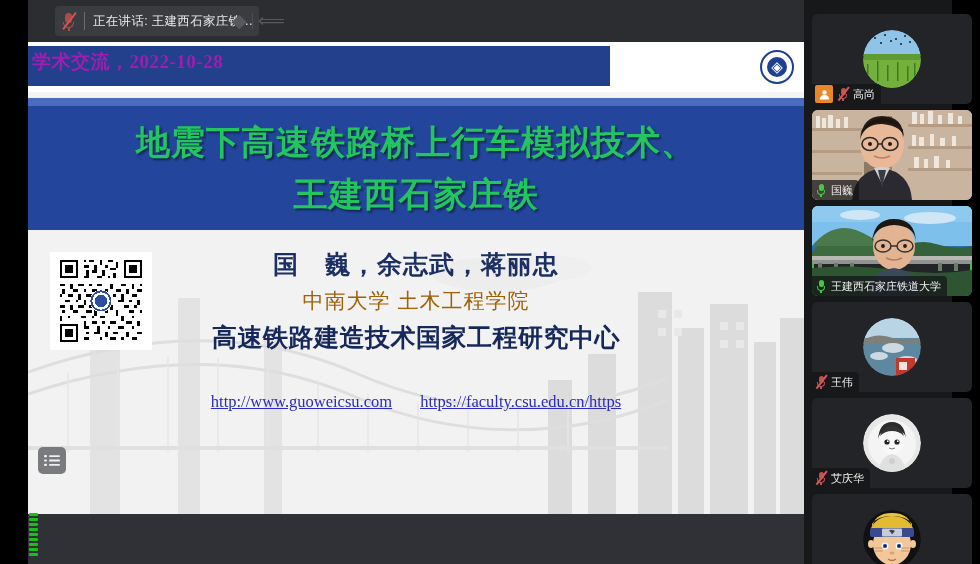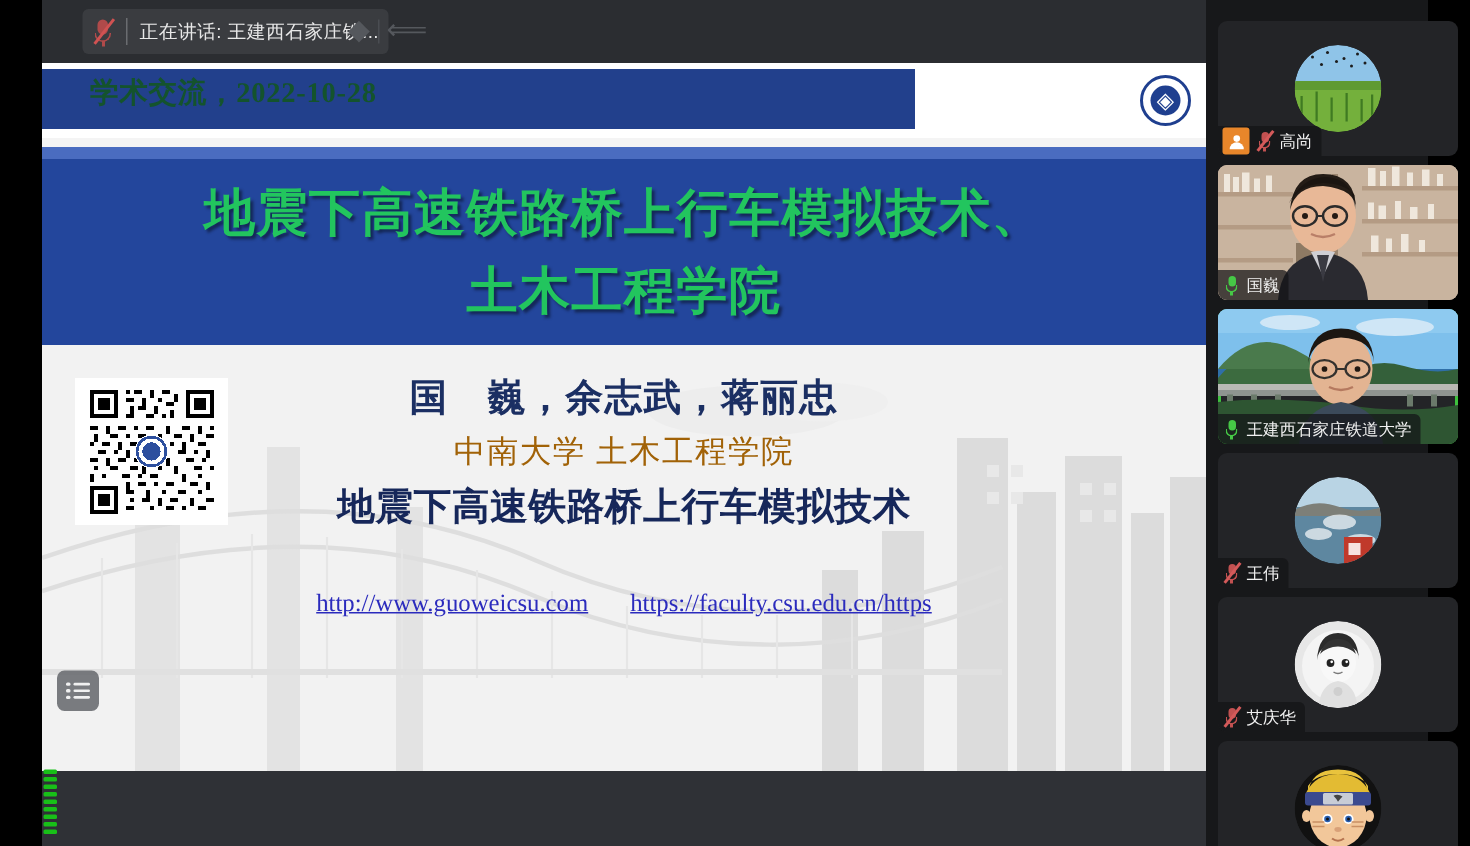--- a/index.html
+++ b/index.html
@@ -64,23 +64,23 @@
   
   #slide-header {
     position:absolute; left:0; top:0; width:776px; height:50px;
     background:#ffffff;
   }
   #header-band {
     position:absolute; left:0; top:4px; width:582px; height:40px;
     background:#22408c;
   }
   #header-title {
-    position:absolute; left:32px; top:0; height:40px;
+    position:absolute; left:4px; top:0; height:40px;
     display:flex; align-items:center;
-    color:#14532d; font-size:19px; font-weight:bold;
+    color:#a21caf; font-size:19px; font-weight:bold;
     font-family:"Liberation Serif","DejaVu Serif",serif;
     letter-spacing:.5px; white-space:nowrap;
   }
   #logo-block {
     position:absolute; right:10px; top:6px; height:38px;
     display:flex; align-items:center; gap:7px;
   }
   #logo-mark {
     width:34px; height:34px; border-radius:50%;
     border:2px solid #1f3f8f; position:relative; flex:0 0 auto;
@@ -310,21 +310,21 @@
       <div id="logo-block">
         <div id="logo-mark">
           <span class="glyph">◈</span>
         </div>
       </div>
     </div>
 
     <div id="title-strip-light"></div>
     <div id="title-band">
       <div class="title-line">地震下高速铁路桥上行车模拟技术、</div>
-      <div class="title-line">土木工程学院</div>
+      <div class="title-line">王建西石家庄铁</div>
     </div>
 
     <div id="slide-body">
 
       <div id="qrcode">
         <svg viewBox="0 0 33 33" shape-rendering="crispEdges">
           <rect width="33" height="33" fill="#fff"></rect>
           <g fill="#000">
             <path d="M1 1h7v7h-7z"></path>
               <path d="M25 1h7v7h-7z"></path>
@@ -434,21 +434,21 @@
           </g>
           <circle cx="16.5" cy="16.5" r="4.2" fill="#fff"></circle>
           <circle cx="16.5" cy="16.5" r="3.6" fill="none" stroke="#2d4f9e" stroke-width="0.7"></circle>
           <circle cx="16.5" cy="16.5" r="2.3" fill="#2d4f9e"></circle>
         </svg>
       </div>
 
       <div id="authors">
         <div id="author-line">国　巍，余志武，蒋丽忠</div>
         <div id="affil-1">中南大学 土木工程学院</div>
-        <div id="affil-2">地震下高速铁路桥上行车模拟技术</div>
+        <div id="affil-2">高速铁路建造技术国家工程研究中心</div>
       </div>
 
       <div id="links">
         <span class="slide-link">http://www.guoweicsu.com</span>
         <span class="slide-link">https://faculty.csu.edu.cn/https</span>
       </div>
     </div>
   </div>
 
   <div id="list-btn">

